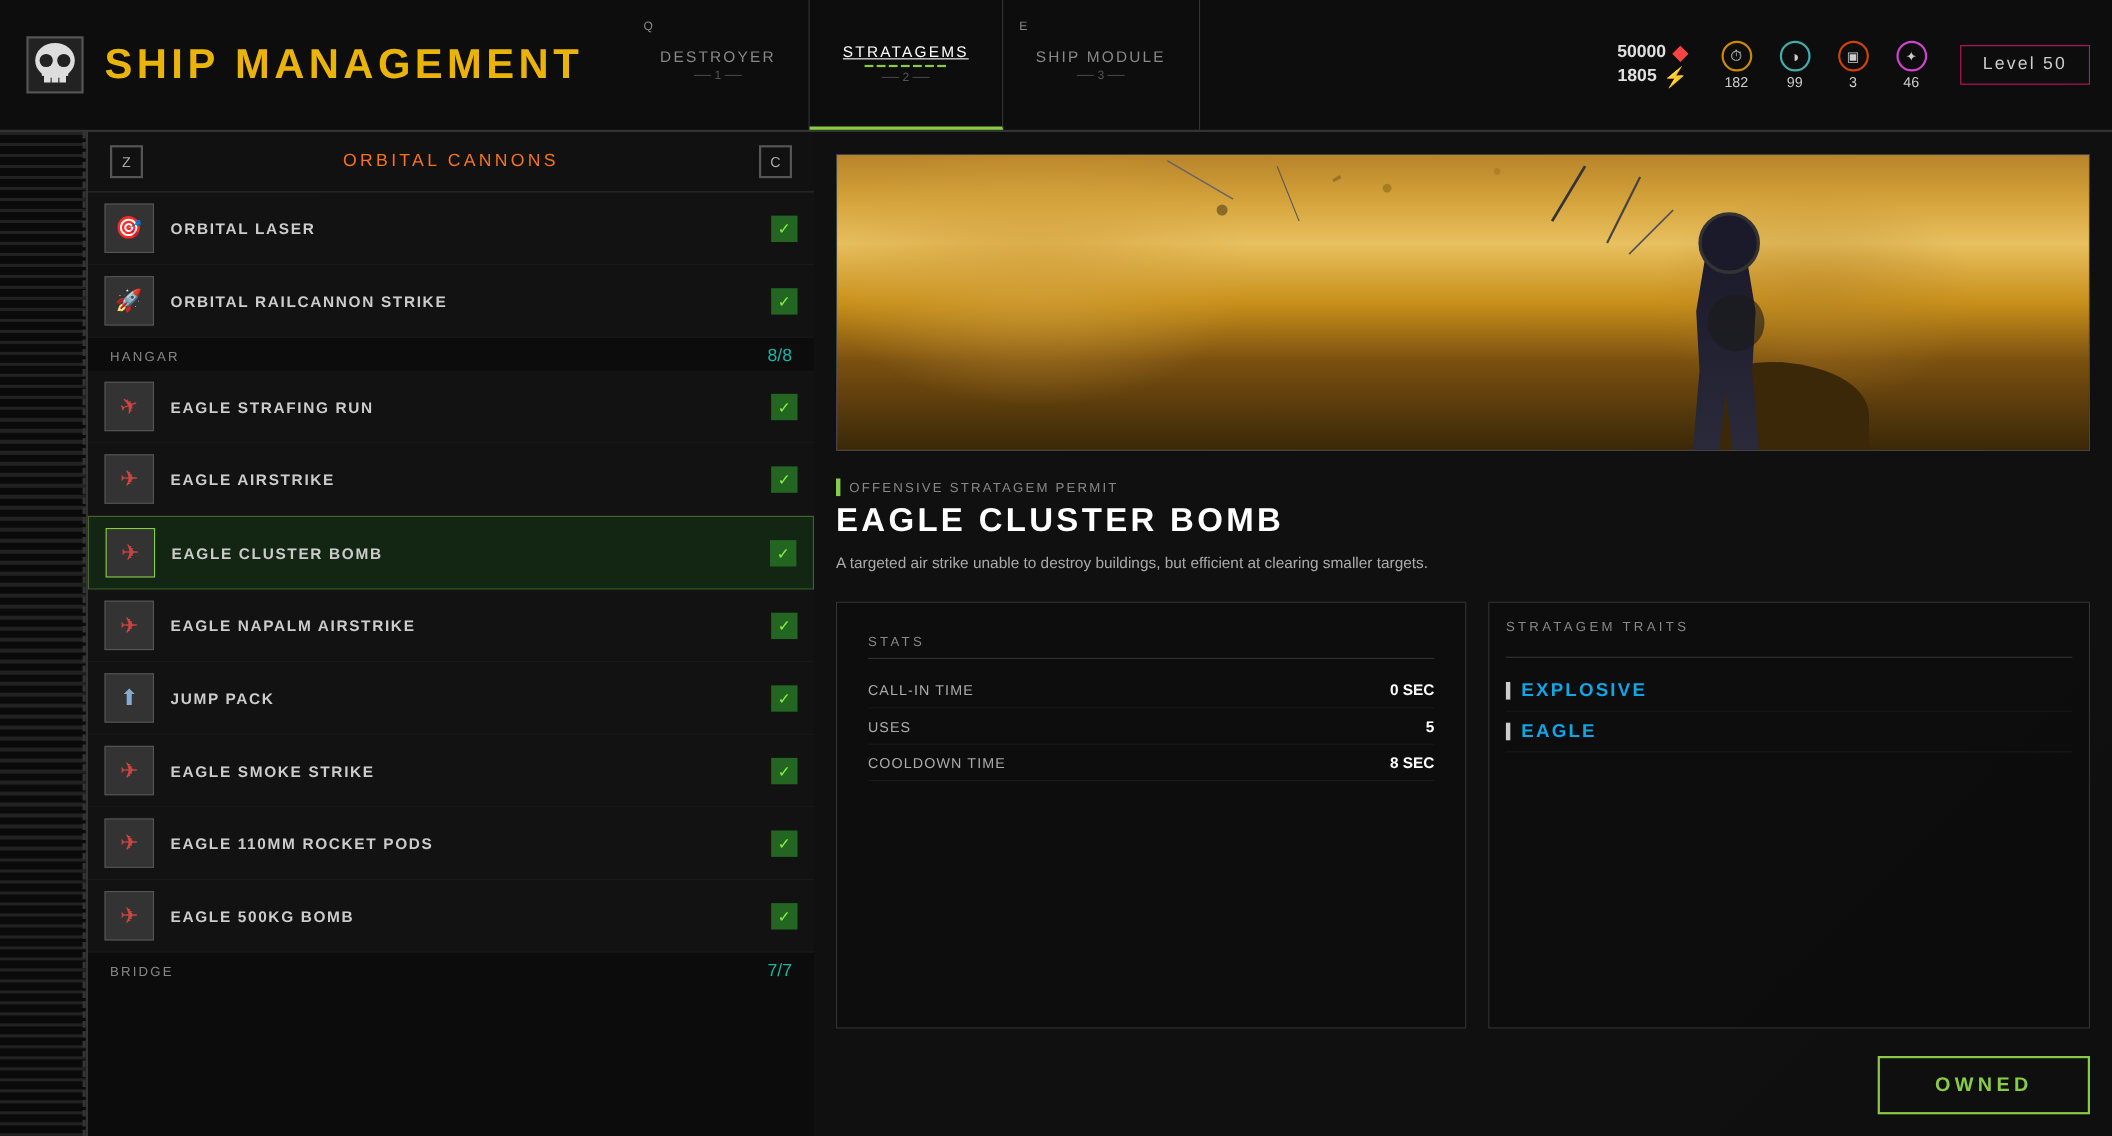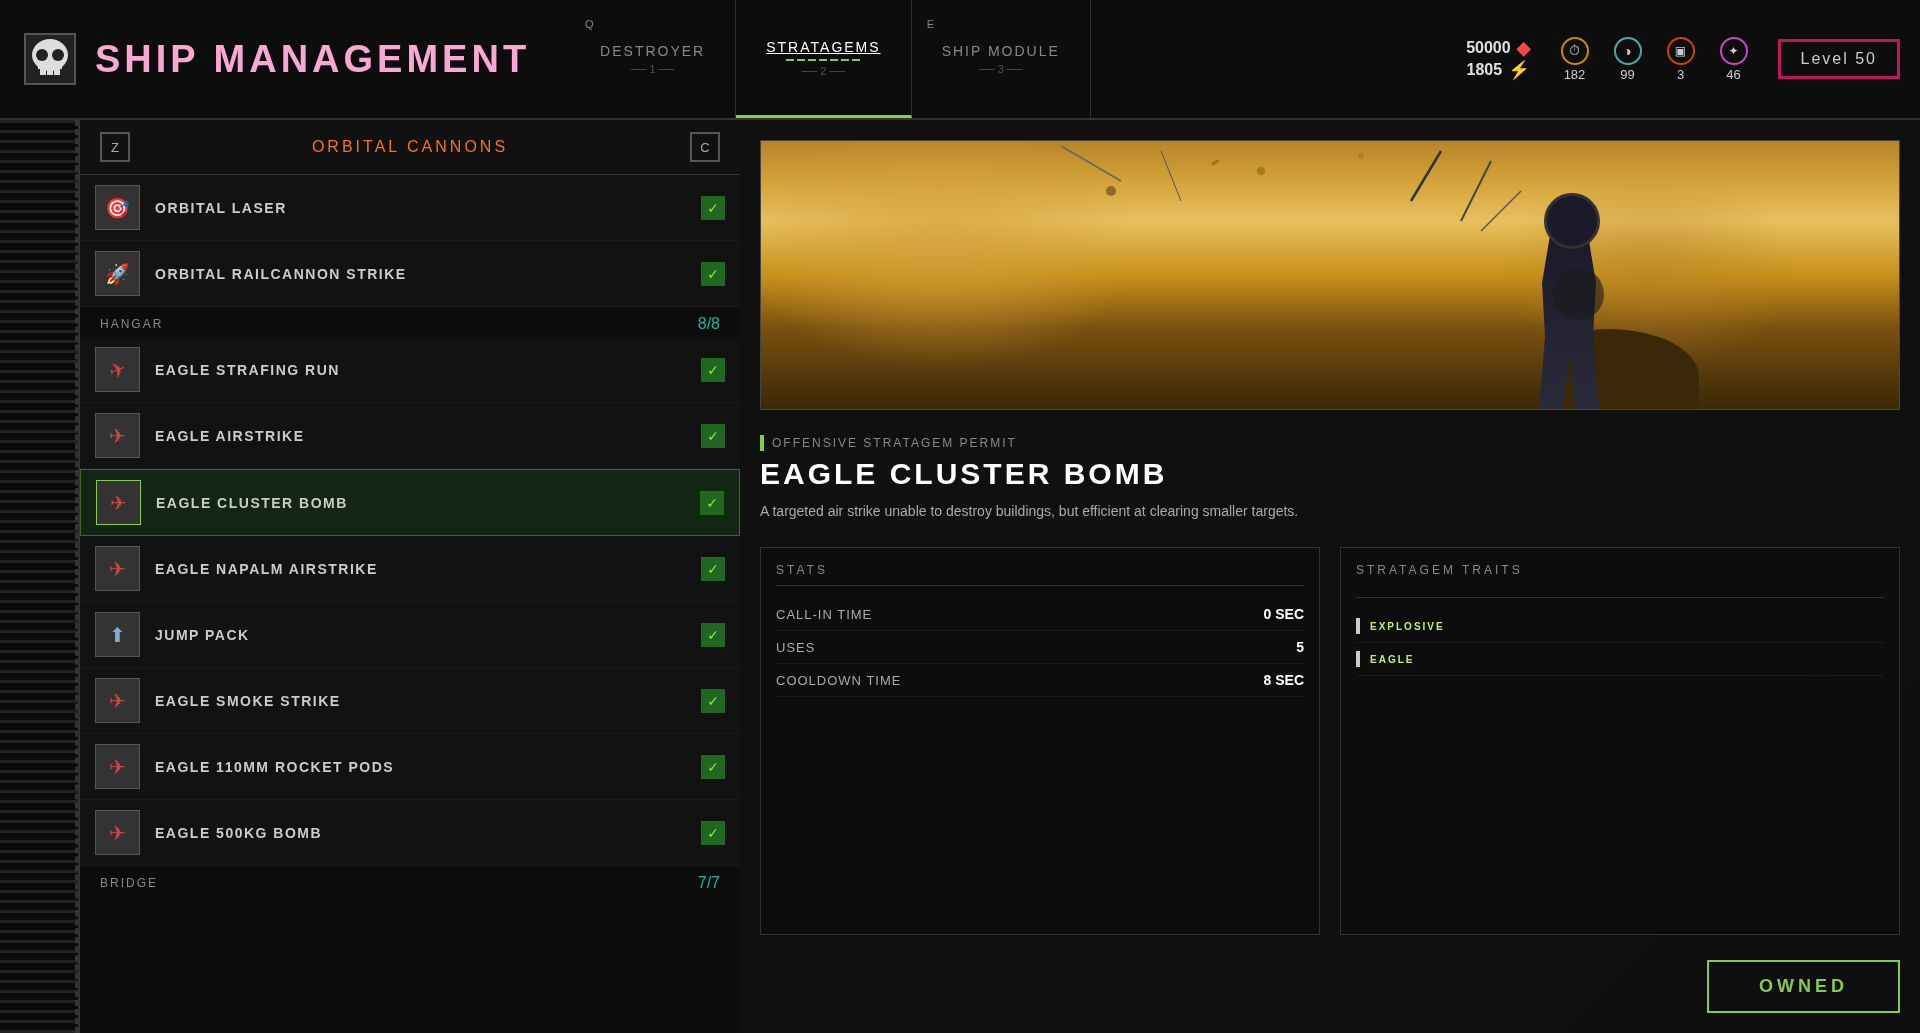--- a/index.html
+++ b/index.html
@@ -46,21 +46,21 @@
     .header-skull {
       width: 60px;
       height: 60px;
       margin-right: 15px;
     }
 
     .header-title {
       font-size: 38px;
       font-weight: 900;
       letter-spacing: 4px;
-      color: #f9a8d4;
+      color: #eab308;
       text-transform: uppercase;
       margin-right: 40px;
     }
 
     .header-tabs {
       display: flex;
       align-items: stretch;
       height: 100%;
       gap: 0;
     }
@@ -139,21 +139,21 @@
     .hud-icon {
       display: flex;
       flex-direction: column;
       align-items: center;
       gap: 2px;
       font-size: 13px;
       color: #ccc;
     }
 
     .level-badge {
-      border: 3px solid #be185d;
+      border: 1px solid #be185d;
       padding: 8px 20px;
       font-size: 16px;
       letter-spacing: 2px;
       color: #ccc;
     }
 
     
     .main-layout {
       display: flex;
       height: calc(1033px - 120px);
@@ -371,21 +371,21 @@
 
     .detail-bottom {
       display: flex;
       gap: 20px;
       flex: 1;
     }
 
     .stats-box {
       flex: 1;
       border: 1px solid #333;
-      padding: 15px;
+      padding: 28px;
       background: rgba(10,10,10,0.5);
     }
 
     .stats-title {
       font-size: 12px;
       letter-spacing: 3px;
       color: #888;
       text-transform: uppercase;
       margin-bottom: 12px;
       border-bottom: 1px solid #333;
@@ -438,23 +438,23 @@
       border-bottom: 1px solid #1a1a1a;
     }
 
     .trait-bar {
       width: 4px;
       height: 16px;
       background: #cccccc;
     }
 
     .trait-label {
-      font-size: 10px;
+      font-size: 17px;
       letter-spacing: 2px;
-      color: #bef264;
+      color: #0ea5e9;
       text-transform: uppercase;
       font-weight: bold;
     }
 
     .owned-button {
       align-self: flex-end;
       padding: 14px 50px;
       background: transparent;
       border: 2px solid #88cc44;
       color: #88cc44;

